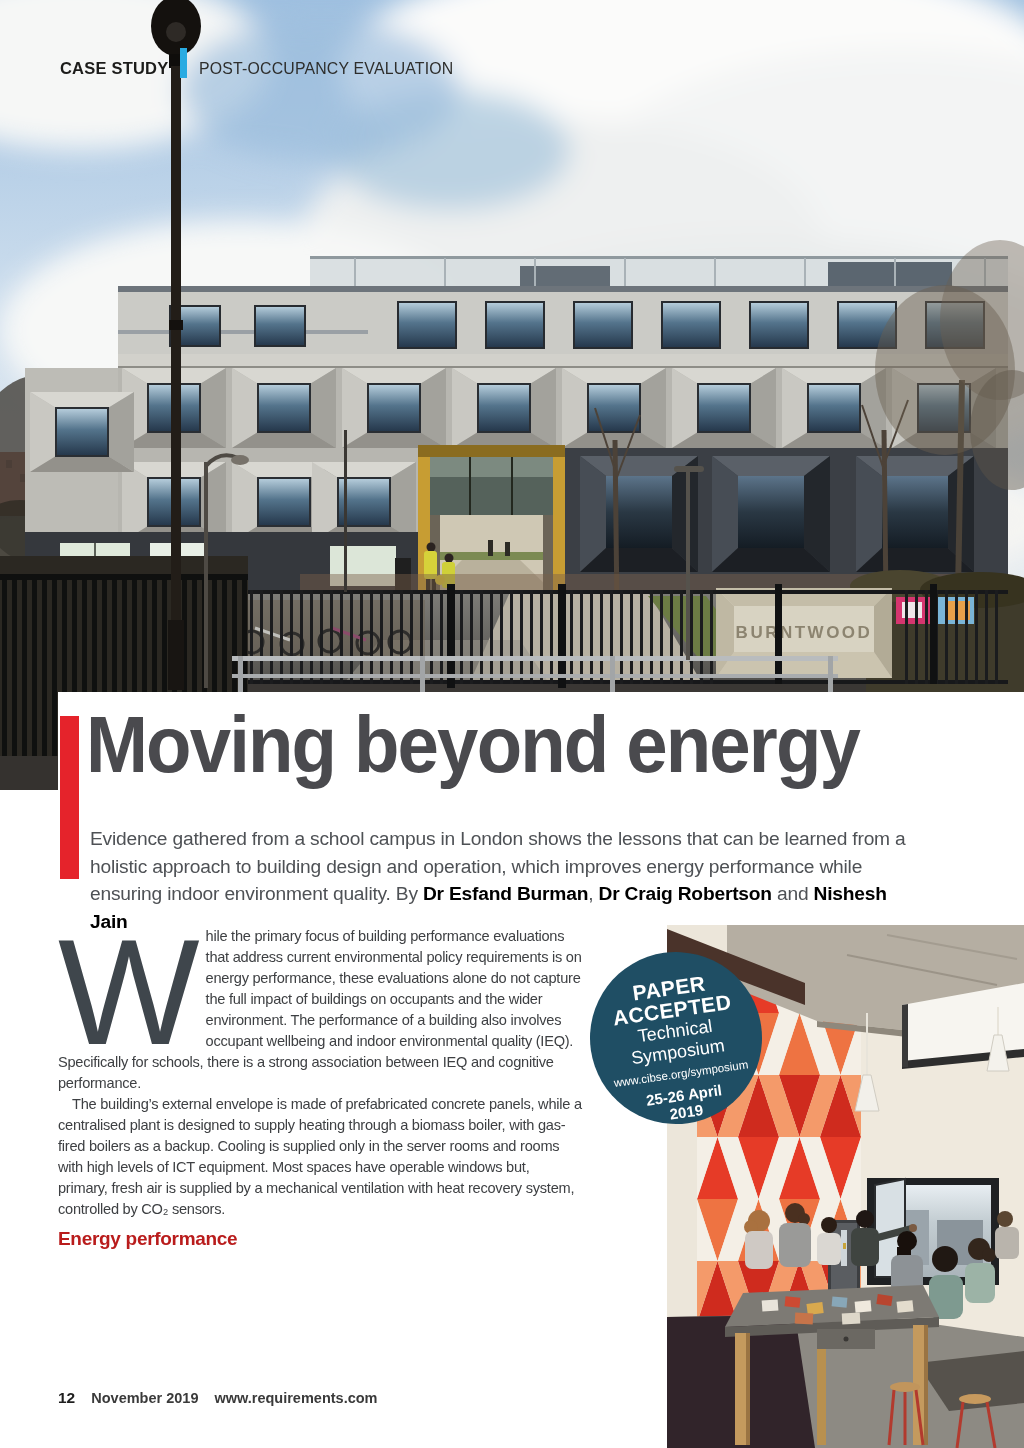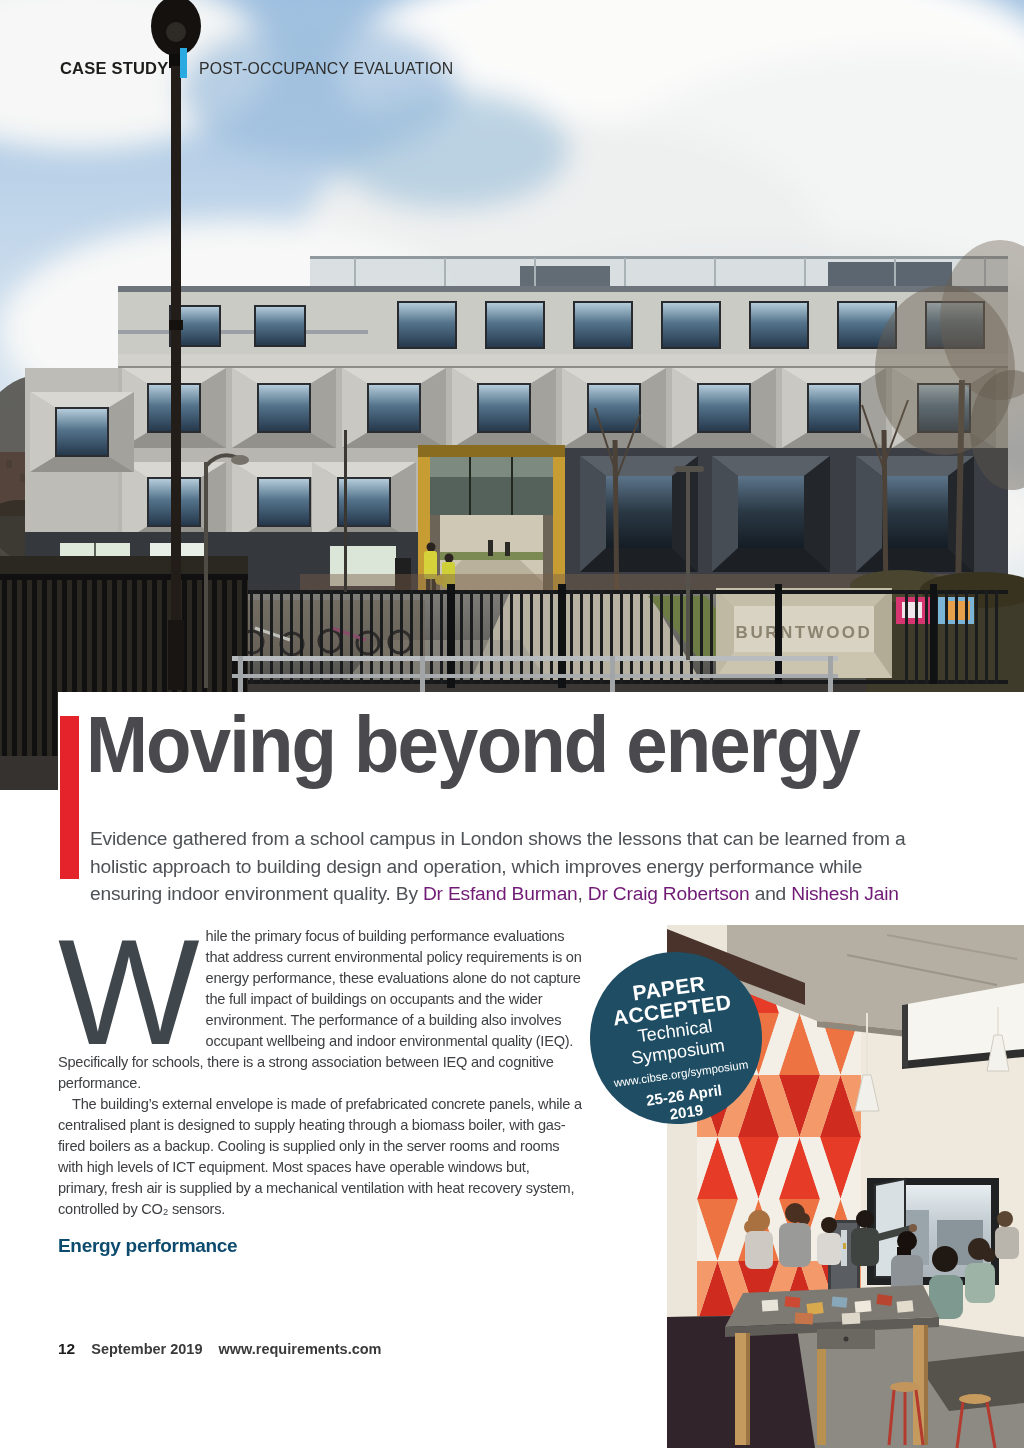--- a/index.html
+++ b/index.html
@@ -13,31 +13,31 @@
   .kicker .topic{font-size:16.5px;font-weight:400;color:#2e2e2c;letter-spacing:.2px;transform:scaleX(.96);transform-origin:left center;}
   
   .white-panel{left:58px;top:692px;width:966px;height:98px;background:#ffffff;z-index:5;}
   .below{left:0;top:790px;width:1024px;height:658px;background:#fff;z-index:4;}
   
   .redbar{left:60px;top:716px;width:19px;height:163px;background:#e5232b;z-index:10;}
   .title{left:86px;top:702px;z-index:10;font-size:80px;font-weight:700;color:#4a4a4e;
          letter-spacing:-2px;white-space:nowrap;transform:scaleX(.93);transform-origin:left top;line-height:86px;}
   .standfirst{left:90px;top:806px;width:836px;z-index:10;font-size:19.2px;line-height:27.5px;
               color:#4e5155;letter-spacing:-.2px;font-weight:400;}
-  .standfirst .red{color:#701a75;font-weight:400;}
+  .standfirst .red{color:#000000;font-weight:700;}
   
   .bodycol{left:58px;top:926px;width:524px;z-index:10;color:#3e4043;font-size:14.6px;
            line-height:21px;letter-spacing:-.25px;}
   .bodycol p{margin:0;}
   .dropcap{float:left;font-size:150px;line-height:116px;color:#3f464c;font-weight:400;
            margin:8px 10px 0 0;letter-spacing:-4px;}
   .indent{text-indent:14px;}
-  .h2{font-size:19px;font-weight:700;color:#0c4a6e;margin:15px 0 4px 0;letter-spacing:-.3px;}
+  .h2{font-size:19px;font-weight:700;color:#b91c1c;margin:8px 0 4px 0;letter-spacing:-.3px;}
   
-  .footer{left:58px;top:1340px;z-index:10;display:flex;align-items:baseline;gap:16px;}
+  .footer{left:58px;top:1389px;z-index:10;display:flex;align-items:baseline;gap:16px;}
   .footer .pg{font-size:15.5px;font-weight:700;color:#1e1e1e;}
   .footer .iss,.footer .site{font-size:14.5px;font-weight:700;color:#3a3a3a;}
   
   .interior{left:667px;top:925px;width:357px;height:523px;z-index:8;}
   
   .badge{left:590px;top:952px;width:172px;height:172px;border-radius:50%;background:#1f4e64;
          z-index:20;transform:rotate(-8deg);color:#fff;text-align:center;box-sizing:border-box;padding-top:25px;}
   .badge .b1{font-size:21px;font-weight:700;line-height:22px;letter-spacing:.5px;}
   .badge .b2{font-size:18px;font-weight:400;line-height:21px;}
   .badge .url{font-size:11.5px;line-height:15px;margin-top:4px;font-weight:400;}
@@ -436,21 +436,21 @@
 <p class="abs standfirst"><span>Evidence gathered from a school campus in London shows the lessons that can be learned from a holistic approach to building design and operation, which improves energy performance while ensuring indoor environment quality. By </span><span class="red">Dr Esfand Burman</span><span>, </span><span class="red">Dr Craig Robertson</span><span> and </span><span class="red">Nishesh Jain</span></p>
 
 <div class="abs bodycol">
   <p><span class="dropcap">W</span><span>hile the primary focus of building performance evaluations that address current environmental policy requirements is on energy performance, these evaluations alone do not capture the full impact of buildings on occupants and the wider environment. The performance of a building also involves occupant wellbeing and indoor environmental quality (IEQ). Specifically for schools, there is a strong association between IEQ and cognitive performance.</span></p>
   <p class="indent">The building’s external envelope is made of prefabricated concrete panels, while a centralised plant is designed to supply heating through a biomass boiler, with gas-fired boilers as a backup. Cooling is supplied only in the server rooms and rooms with high levels of ICT equipment. Most spaces have operable windows but, primary, fresh air is supplied by a mechanical ventilation with heat recovery system, controlled by CO₂ sensors.</p>
   <div class="h2">Energy performance</div>
 </div>
 
 <div class="abs footer">
   <span class="pg">12</span>
-  <span class="iss">September 2019</span>
+  <span class="iss">November 2019</span>
   <span class="site">www.requirements.com</span>
 </div>
 
 <svg class="abs interior" viewBox="0 0 357 523">
   <defs>
     <linearGradient id="glassG" x1="0" y1="0" x2="0" y2="1">
       <stop offset="0" stop-color="#e8eef2"></stop>
         <stop offset=".4" stop-color="#c3cdd2"></stop>
         <stop offset="1" stop-color="#aab4ba"></stop>
     </linearGradient>

